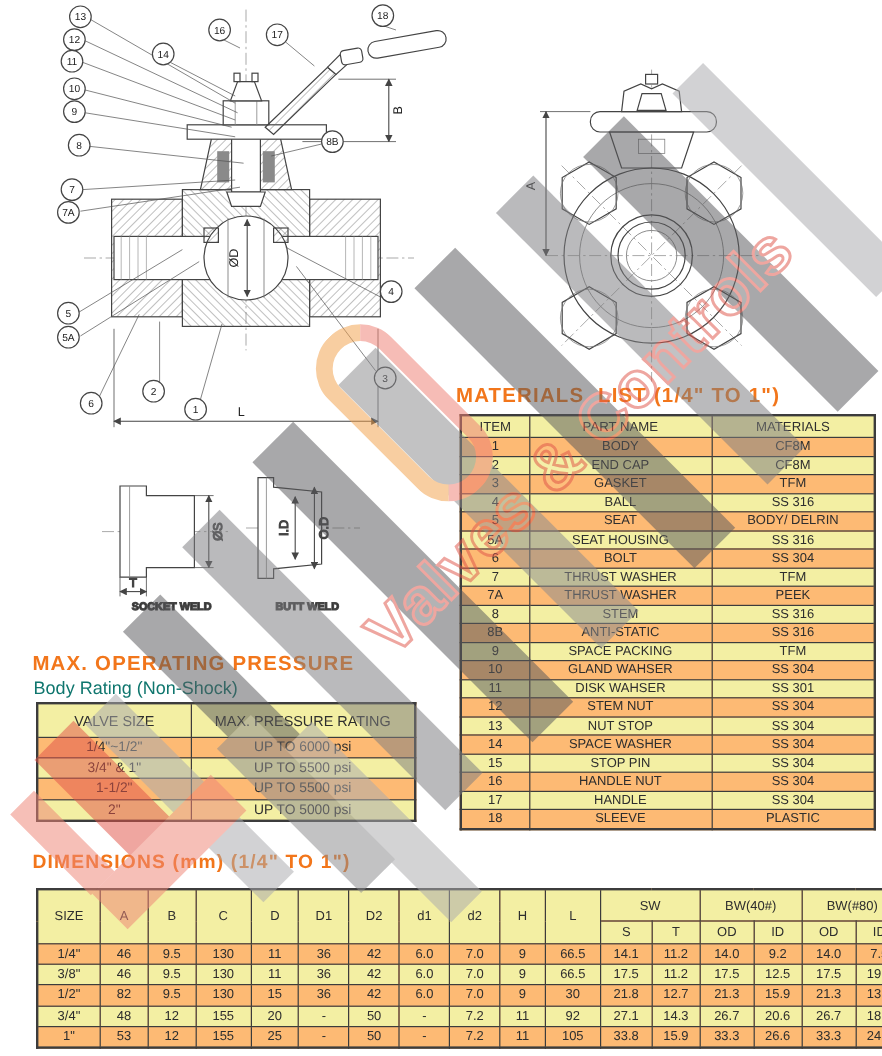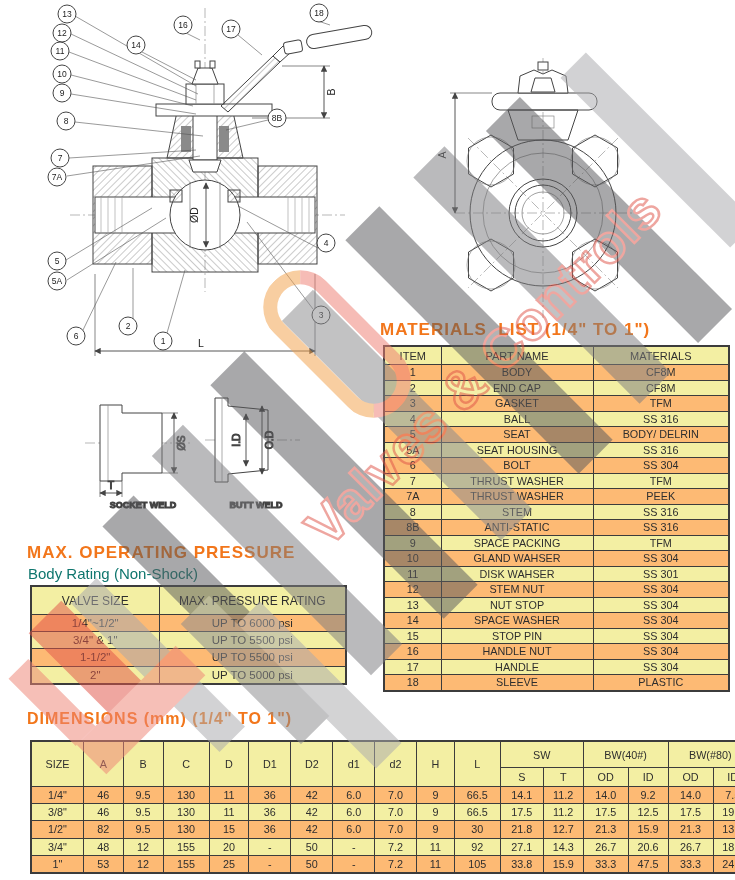--- a/index.html
+++ b/index.html
@@ -596,21 +596,21 @@
           <td>25</td>
           <td>-</td>
           <td>50</td>
           <td>-</td>
           <td>7.2</td>
           <td>11</td>
           <td>105</td>
           <td>33.8</td>
           <td>15.9</td>
           <td>33.3</td>
-          <td>47.5</td>
+          <td>26.6</td>
           <td>33.3</td>
           <td>24.3</td>
         </tr>
       </tbody>
   </table>
 
   <div class="watermark">
     <div class="wmbar" style="left:195px;top:470px;width:44px;height:280px;background:#5a5a5d;"></div>
     <div class="wmbar" style="left:255px;top:395px;width:44px;height:310px;background:#7d7d80;"></div>
     <div class="wmbar" style="left:320px;top:320px;width:48px;height:330px;background:#5a5a5d;"></div>

